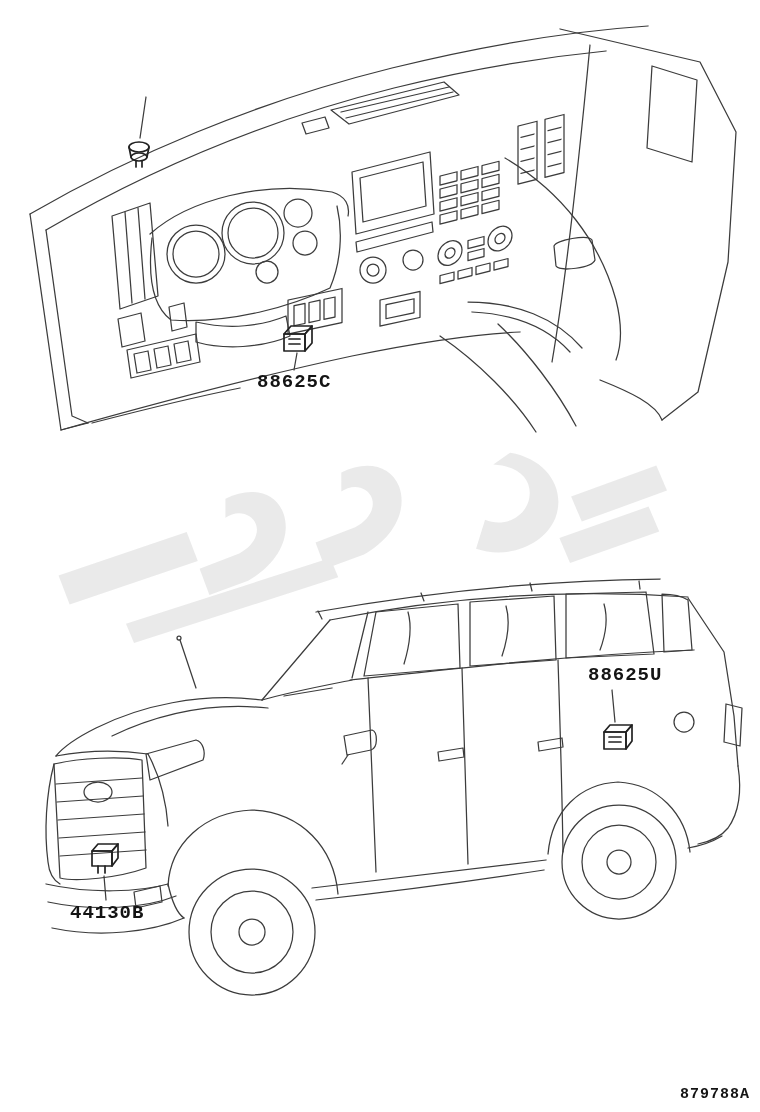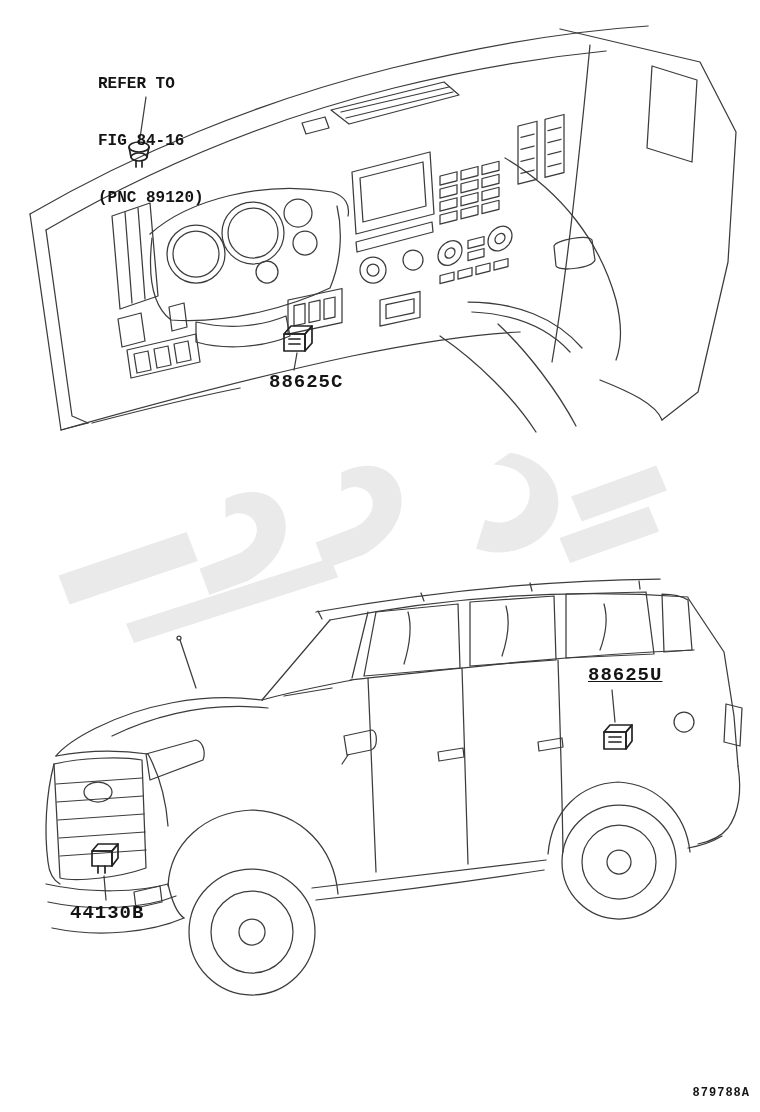--- a/index.html
+++ b/index.html
@@ -28,24 +28,24 @@
   }
   .watermark { fill: var(--color-watermark, #d9d9d9); opacity: 0.55; stroke: none; }
   .label {
     position: absolute;
     font-weight: 700;
     color: var(--color-text, #141414);
     white-space: pre;
   }
   .note { left: 98px; top: 37px; font-size: 16px; line-height: 19px; }
   .part-label { font-size: 19px; letter-spacing: 1px; }
-  .callout-dash  { left: 257px; top: 371px; margin-left: 12px; }
-  .callout-rear  { left: 588px; top: 664px; text-decoration: underline; }
+  .callout-dash  { left: 257px; top: 371px; }
+  .callout-rear  { left: 588px; top: 664px; }
   .callout-front { left: 70px;  top: 902px; }
-  .fig-code { right: 10px; top: 1086px; font-size: 12px; letter-spacing: 1px; }
+  .fig-code { right: 10px; top: 1086px; font-size: 15px; letter-spacing: 1px; }
 </style>
 </head>
 <body>
 
 <div class="page">
 
   <svg class="art" width="760" height="1112" viewBox="0 0 760 1112">
 
     <g class="watermark" transform="rotate(-6 350 555)">
       <path d="M58 545 L190 515 L198 545 L66 575 Z"></path>
@@ -268,25 +268,20 @@
     </g>
 
     <g class="art-lines">
       <path d="M146 97 L140 138"></path>
       <path d="M297 353 L294 370"></path>
       <path d="M612 690 L615 722"></path>
       <path d="M106 900 L104 876"></path>
     </g>
   </svg>
 
-  <div class="label note">
-    <div>REFER TO</div>
-    <div>FIG 84-16</div>
-    <div>(PNC 89120)</div>
-  </div>
 
   <div class="label part-label callout-dash">88625C</div>
 
   <div class="label part-label callout-rear">88625U</div>
 
   <div class="label part-label callout-front">44130B</div>
 
   <div class="label fig-code">879788A</div>
 </div>
 

